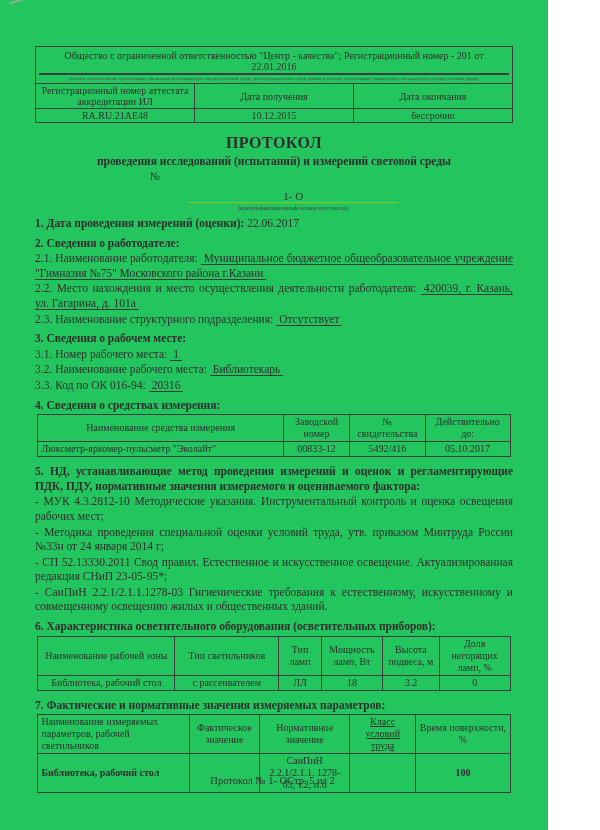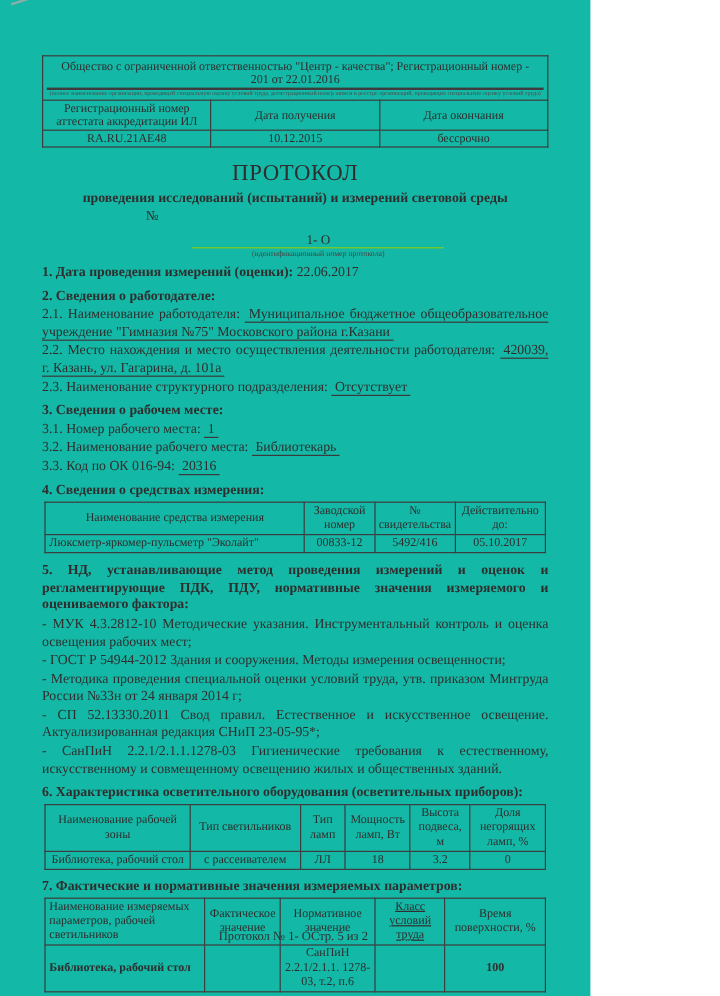--- a/index.html
+++ b/index.html
@@ -1,37 +1,37 @@
 <!DOCTYPE html>
 <html><head>
 <meta charset="utf-8">
 <style>
   html,body { margin:0; padding:0; background:#ffffff; }
   .page {
-    position:relative; width:492px; height:830px; background:#14b8a6;
+    position:relative; width:548px; height:830px; background:#22c55e;
     font-family:"Liberation Serif","DejaVu Serif",serif;
     color:#2e2e2e; overflow:hidden;
   }
   .artifact {
     position:absolute; left:10px; top:0px; width:16px; height:7px;
     border-top:2px solid #aaa; transform:rotate(-18deg); opacity:.8;
   }
   .content { padding:46px 35px 0 35px; }
 
   
   table { border-collapse:collapse; }
   .hdr-table { width:100%; border:1px solid #3d3d3d; font-size:10px; table-layout:fixed; }
   .hdr-table td { border:1px solid #3d3d3d; padding:1px 3px; text-align:center; vertical-align:middle; }
   .org-cell { padding:0 !important; }
   .org-line { text-align:center; padding:3px 6px 1px; border-bottom:2px solid #3d3d3d; margin:0 3px; }
   .org-note { font-size:5px; color:#4a4a4a; text-align:center; padding:1px 4px 2px; white-space:nowrap; overflow:hidden; }
   .hdr-c1 { width:62%; } .hdr-c2 { width:16%; } .hdr-c3 { width:22%; }
 
   
-  .doc-title { text-align:center; font-weight:normal; font-size:19px; letter-spacing:.5px; margin-top:11px; }
+  .doc-title { text-align:center; font-weight:bold; font-size:16px; letter-spacing:.5px; margin-top:11px; }
   .doc-subtitle { text-align:center; font-weight:bold; font-size:11.5px; margin-top:3px; }
   .number-line { display:flex; justify-content:center; gap:28px; font-size:11px; margin-top:3px; }
   .num-col { display:flex; flex-direction:column; align-items:center; }
   .num-value { display:inline-block; width:210px; text-align:center; border-bottom:1px solid #84cc16; padding-bottom:0;margin-top:20px; }
   .num-note { font-size:6.5px; color:#444; margin-top:1px; }
 
   
   .sec { font-size:11.5px; line-height:1.27; margin:1px 0; text-align:justify; }
   .sec.gap { margin-top:5px; }
   .b { font-weight:bold; }
@@ -112,21 +112,20 @@
         <td class="left">Люксметр-яркомер-пульсметр "Эколайт"</td>
         <td>00833-12</td>
         <td>5492/416</td>
         <td>05.10.2017</td>
       </tr>
     </tbody>
       </table>
 
     <p class="sec gap b">5. НД, устанавливающие метод проведения измерений и оценок и регламентирующие ПДК, ПДУ, нормативные значения измеряемого и оцениваемого фактора:</p>
     <p class="sec">- МУК 4.3.2812-10 Методические указания. Инструментальный контроль и оценка освещения рабочих мест;</p>
-    <p class="sec">- ГОСТ Р 54944-2012 Здания и сооружения. Методы измерения освещенности;</p>
     <p class="sec">- Методика проведения специальной оценки условий труда, утв. приказом Минтруда России №33н от 24 января 2014 г;</p>
     <p class="sec">- СП 52.13330.2011 Свод правил. Естественное и искусственное освещение. Актуализированная редакция СНиП 23-05-95*;</p>
     <p class="sec">- СанПиН 2.2.1/2.1.1.1278-03 Гигиенические требования к естественному, искусственному и совмещенному освещению жилых и общественных зданий.</p>
 
     <p class="sec gap b">6. Характеристика осветительного оборудования  (осветительных приборов):</p>
     <table class="data-table">
       <tbody>
           <tr>
         <td class="t6-c1">Наименование рабочей зоны</td>
         <td class="t6-c2">Тип светильников</td>

